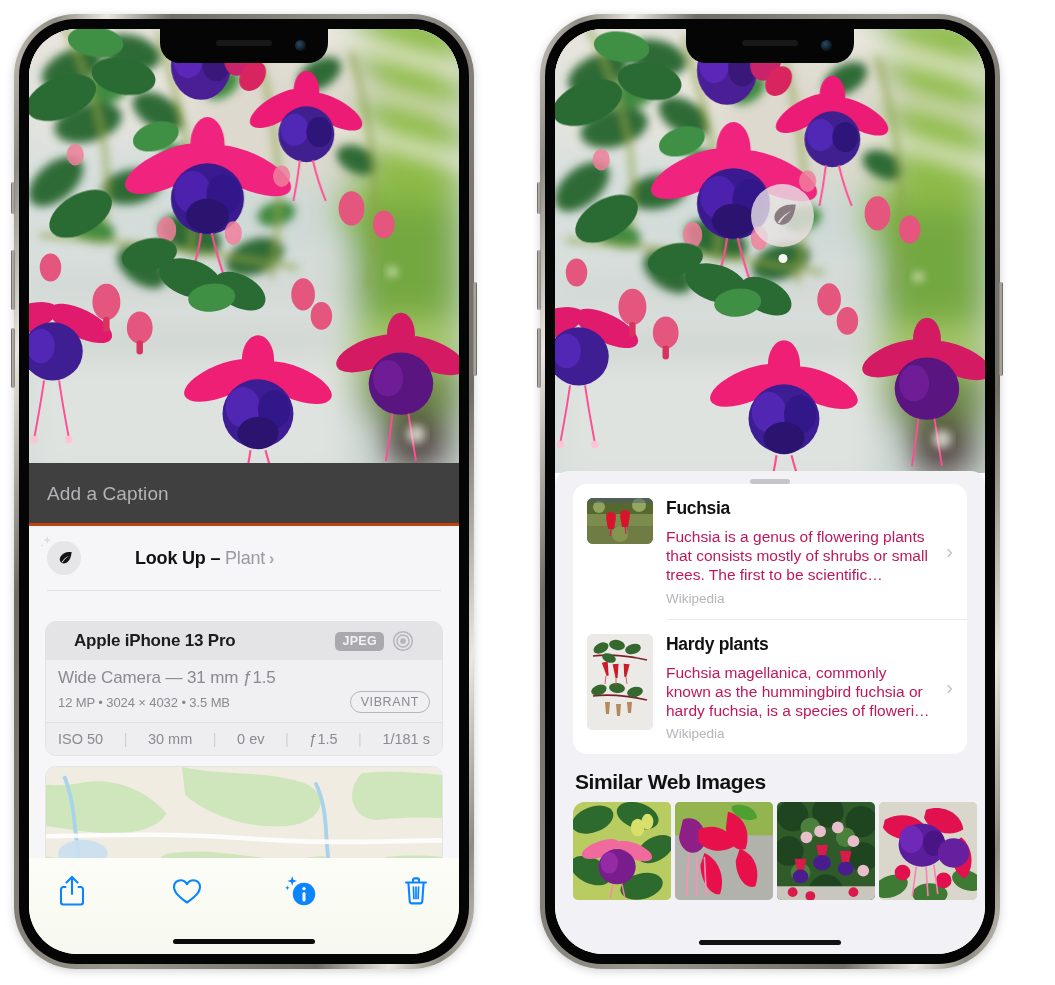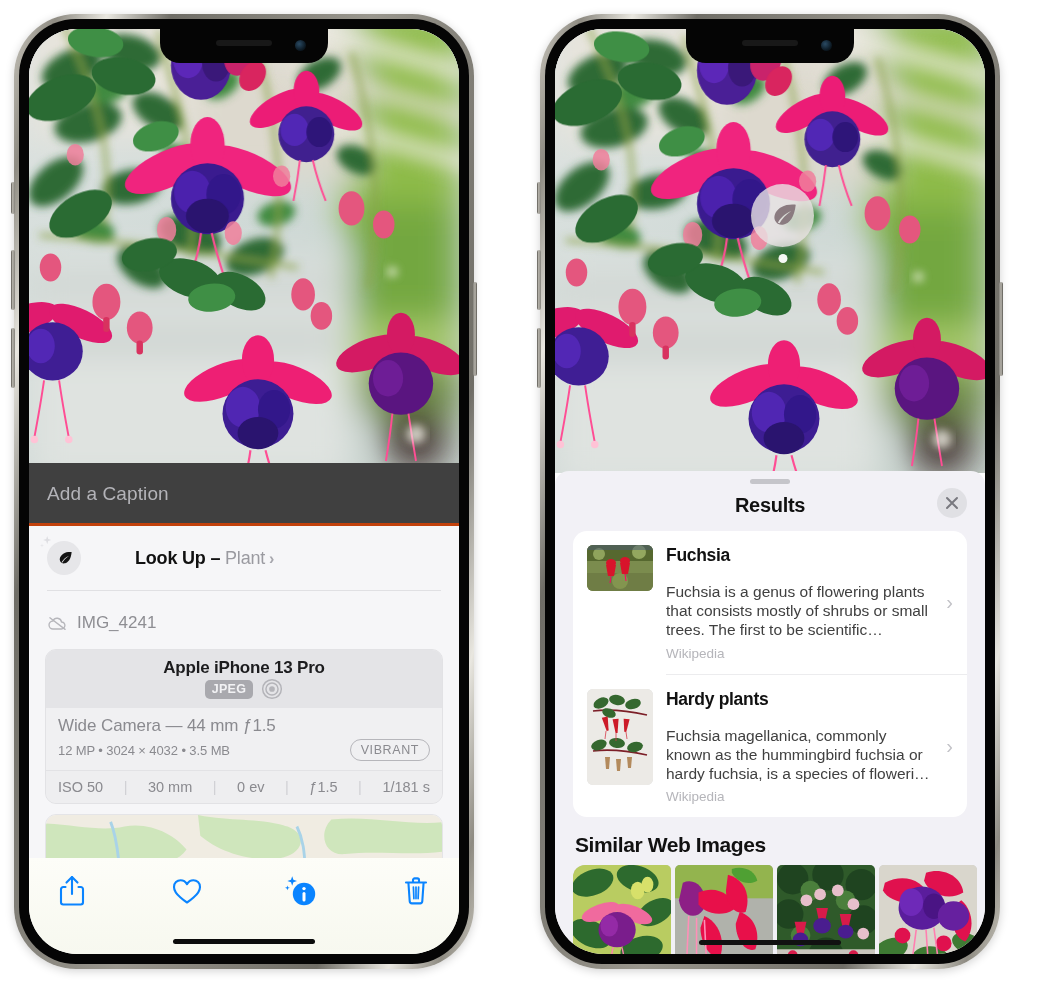--- a/index.html
+++ b/index.html
@@ -121,21 +121,20 @@
   .exif-wrap{ background:#f6f6f8; padding:4px 16px 0 16px; }
   .exif-card{
     border-radius:11px; overflow:hidden;
     background:#efeff1;
     border:1px solid #e2e2e5;
   }
   .exif-head{
     display:flex; align-items:center; justify-content:space-between;
     background:#e4e4e7;
     padding:8px 28px;
-    flex-direction:column;
   }
   .exif-device{ font-size:17px; font-weight:700; color:#1c1c1e; letter-spacing:-.2px; }
   .exif-head-right{ display:flex; align-items:center; gap:8px; }
   .jpeg-badge{
     background:#a9a9ae; color:#f2f2f4;
     font-size:12.5px; font-weight:700; letter-spacing:.3px;
     padding:2.5px 7px; border-radius:5px;
   }
   .aperture-ic{ width:22px; height:22px; }
   .exif-body{ padding:8px 12px 9px 12px; background:#f0f0f2; }
@@ -233,21 +232,21 @@
   }
   .know-item{ display:flex; align-items:flex-start; gap:13px; padding:14px 14px 13px 14px; position:relative; }
   .know-thumb{
     flex:0 0 auto; width:66px; border-radius:6px; overflow:hidden; background:#ddd;
   }
   .know-thumb.wide{ height:46px; }
   .know-thumb.tall{ height:96px; }
   .know-thumb svg{ display:block; width:100%; height:100%; }
   .know-body{ flex:1 1 auto; min-width:0; padding-right:18px; }
   .know-title{ font-size:17.5px; font-weight:700; color:#111; letter-spacing:-.3px; }
-  .know-desc{ font-size:15.5px; line-height:1.24; color:#404040; margin-top:16px; }
+  .know-desc{ font-size:15.5px; line-height:1.24; color:#be185d; margin-top:8px; }
   .know-src{ font-size:13.5px; color:#b5b5ba; margin-top:6px; }
   .know-chev{
     position:absolute; right:14px; top:50%; transform:translateY(-50%);
     color:#c2c2c7; font-size:20px; font-weight:300;
   }
   .know-sep{ height:1px; background:#ececee; margin-left:93px; }
 
   .sec-head2{ padding:16px 20px 8px 20px; }
   .web-strip{ display:flex; gap:4px; padding:0 18px; }
   .web-thumb{ flex:0 0 auto; width:98px; height:98px; border-radius:5px; overflow:hidden; background:#ccc; }
@@ -718,44 +717,37 @@
               <div class="lookup-text">
                 <span>Look Up</span>
                 <span>–</span>
                 <span class="kind">Plant</span><span class="chev-s">›</span>
               </div>
             </div>
             <div class="divider"></div>
           </div>
 
           <div class="date-block">
-            <div class="file-line">
-              <svg width="21" height="16" viewBox="0 0 26 20">
-                <path d="M7.5 17.5h10.2a4.4 4.4 0 0 0 .3-8.8 5.6 5.6 0 0 0-10.7-1.2A4.2 4.2 0 0 0 7.5 17.5Z" fill="none" stroke="#b6b6bb" stroke-width="1.7"></path>
-                <line x1="3.5" y1="3.5" x2="22.5" y2="18" stroke="#b6b6bb" stroke-width="1.7" stroke-linecap="round"></line>
-              </svg>
-              <span class="file-name">IMG_4241</span>
-            </div>
           </div>
 
           <div class="exif-wrap">
             <div class="exif-card">
               <div class="exif-head">
                 <div class="exif-device">Apple iPhone 13 Pro</div>
                 <div class="exif-head-right">
                   <div class="jpeg-badge">JPEG</div>
                   <svg class="aperture-ic" viewBox="0 0 24 24">
                     <circle cx="12" cy="12" r="10.2" fill="none" stroke="#b4b4b9" stroke-width="1.6"></circle>
                     <circle cx="12" cy="12" r="6.6" fill="none" stroke="#b4b4b9" stroke-width="1.6"></circle>
                     <circle cx="12" cy="12" r="3.1" fill="#b4b4b9"></circle>
                   </svg>
                 </div>
               </div>
               <div class="exif-body">
-                <div class="exif-l1">Wide Camera — 44 mm ƒ1.5</div>
+                <div class="exif-l1">Wide Camera — 31 mm ƒ1.5</div>
                 <div class="exif-l2row">
                   <div class="exif-l2">12 MP • 3024 × 4032 • 3.5 MB</div>
                   <div class="vibrant">VIBRANT</div>
                 </div>
               </div>
               <div class="exif-foot">
                 <span>ISO 50</span>
                 <span class="exif-sep">|</span>
                 <span>30 mm</span>
                 <span class="exif-sep">|</span>
@@ -842,28 +834,20 @@
         </div>
 
         <div class="notch">
           <div class="speaker"></div>
           <div class="cam"></div>
         </div>
 
         <div class="results-sheet">
           <div class="grabber"></div>
 
-          <div class="results-head">
-            <div class="results-title">Results</div>
-            <div class="close-btn">
-              <svg width="16" height="16" viewBox="0 0 16 16">
-                <path d="M3 3 L13 13 M13 3 L3 13" stroke="#79797f" stroke-width="2" stroke-linecap="round"></path>
-              </svg>
-            </div>
-          </div>
 
 
           <div class="know-card">
 
             <div class="know-item">
               <div class="know-thumb wide">
                 <svg viewBox="0 0 66 46" preserveAspectRatio="xMidYMid slice">
                     <use href="#sym-k1"></use>
                   </svg>
               </div>

